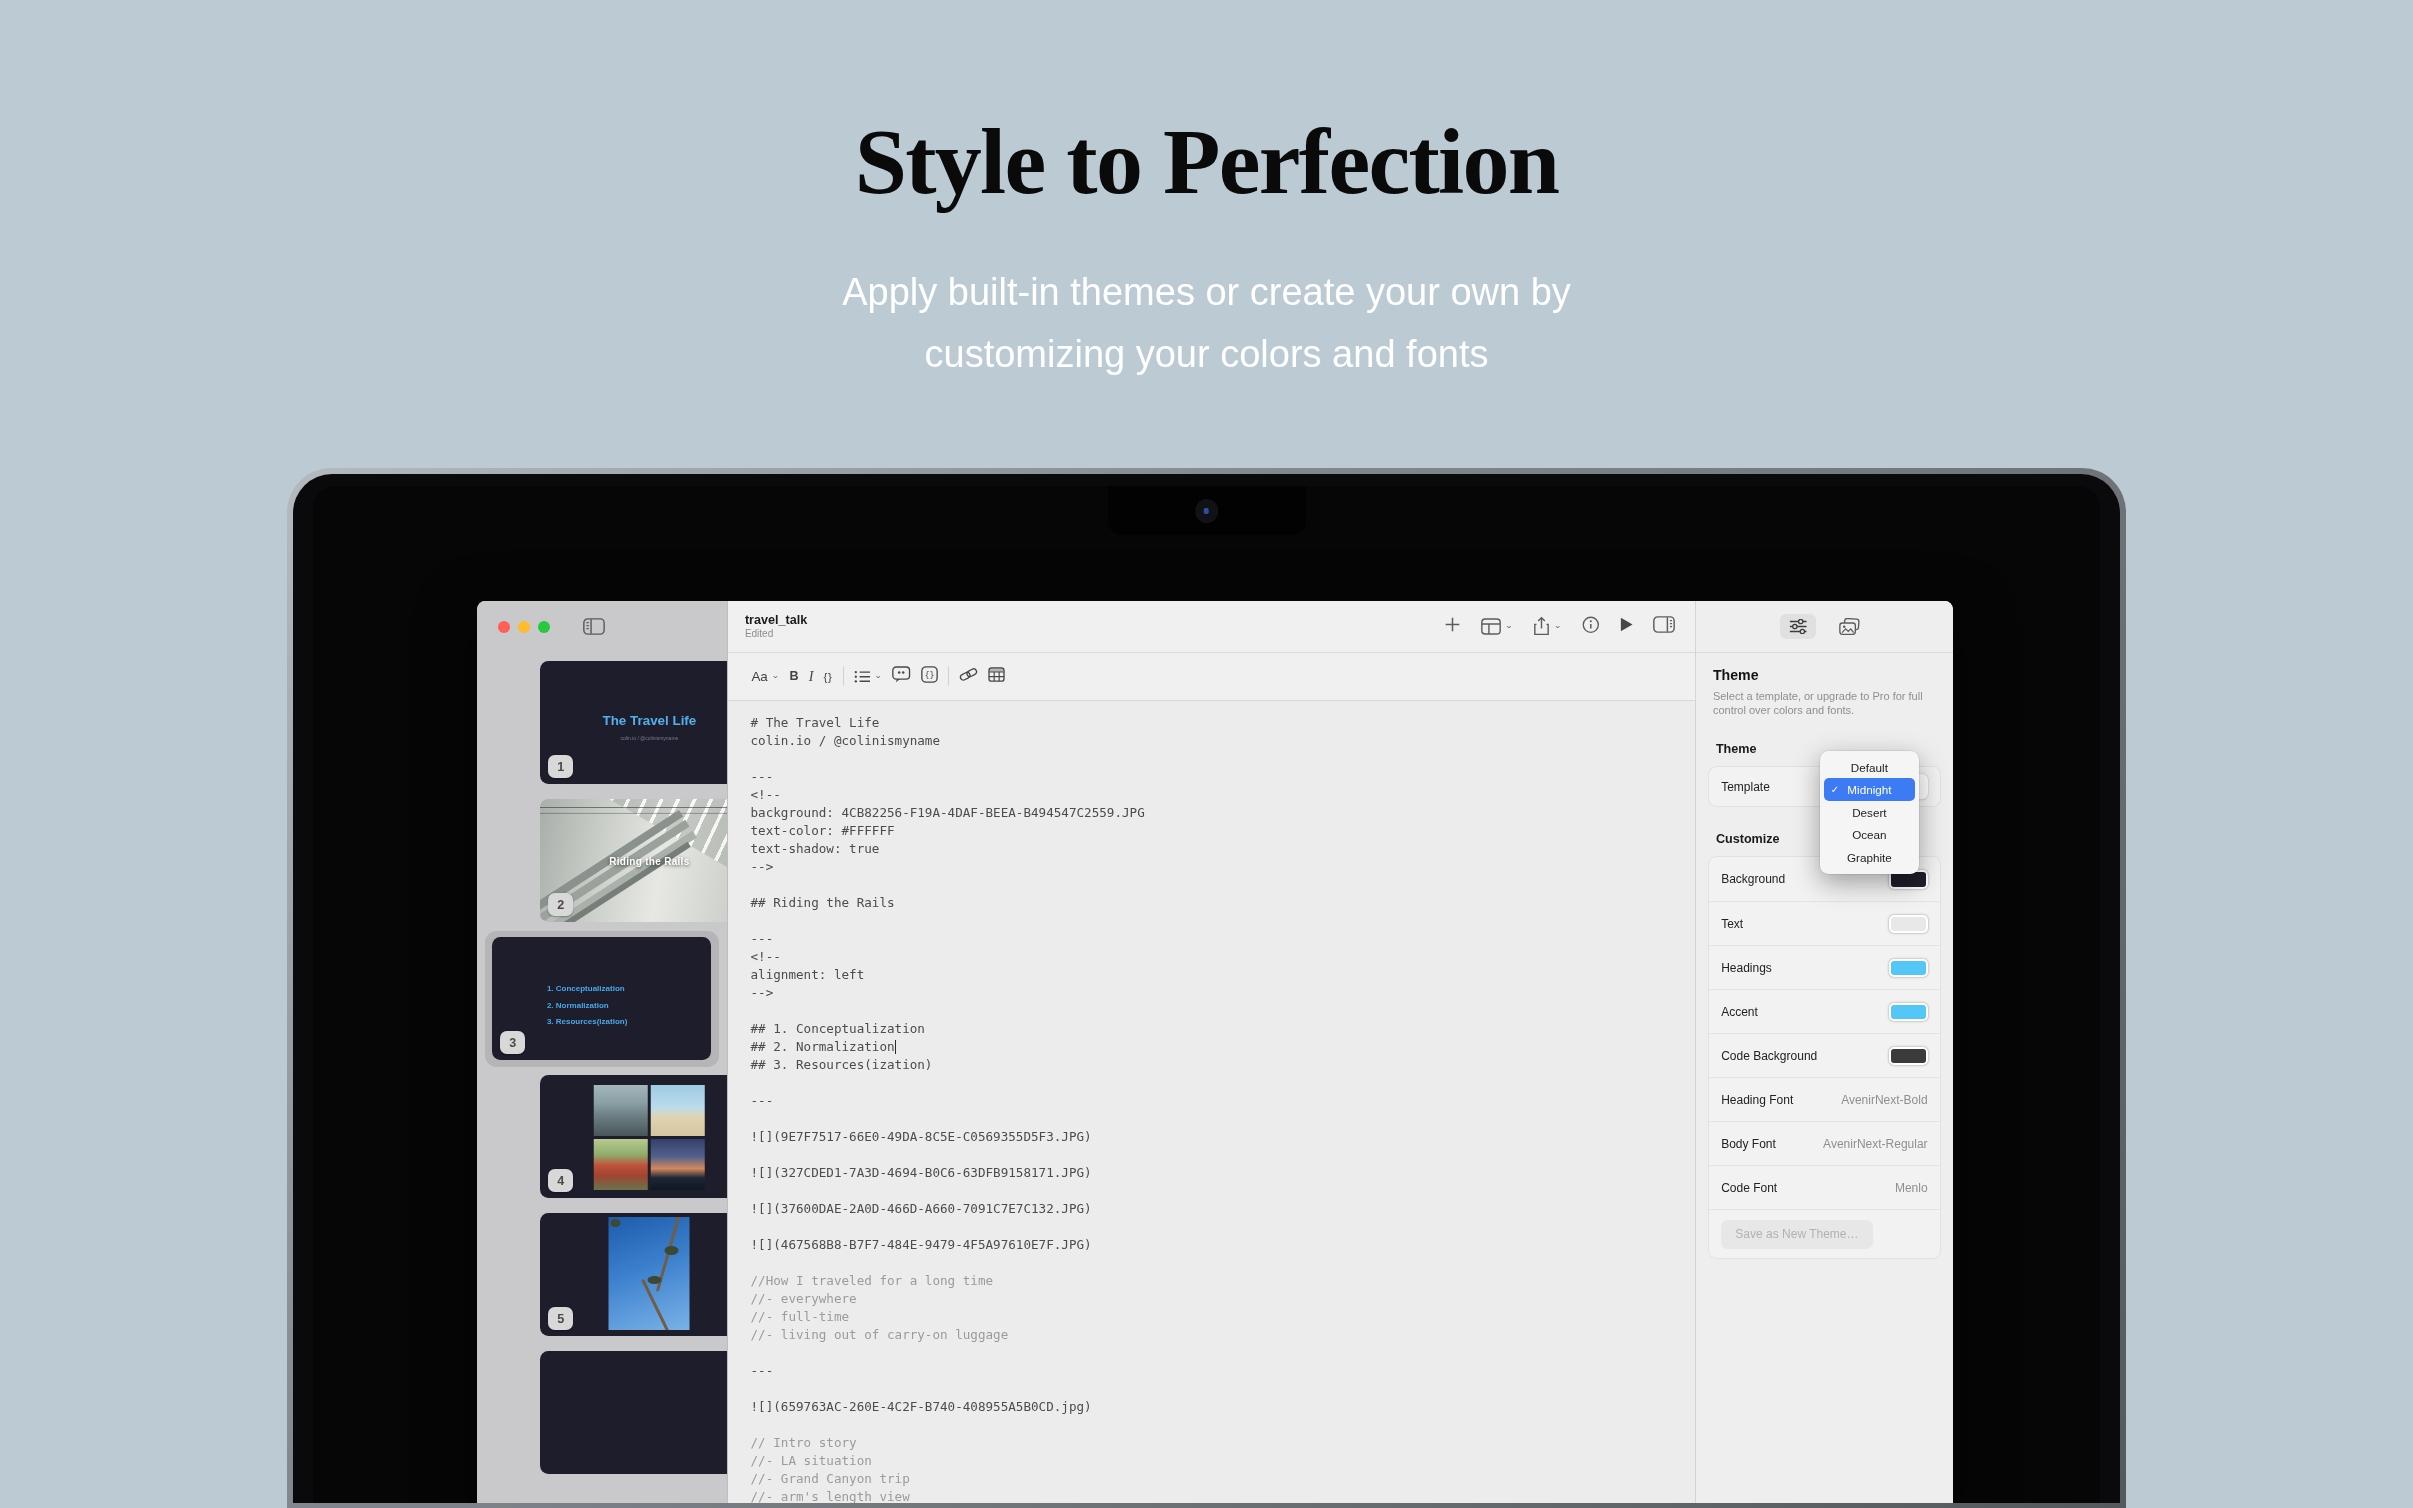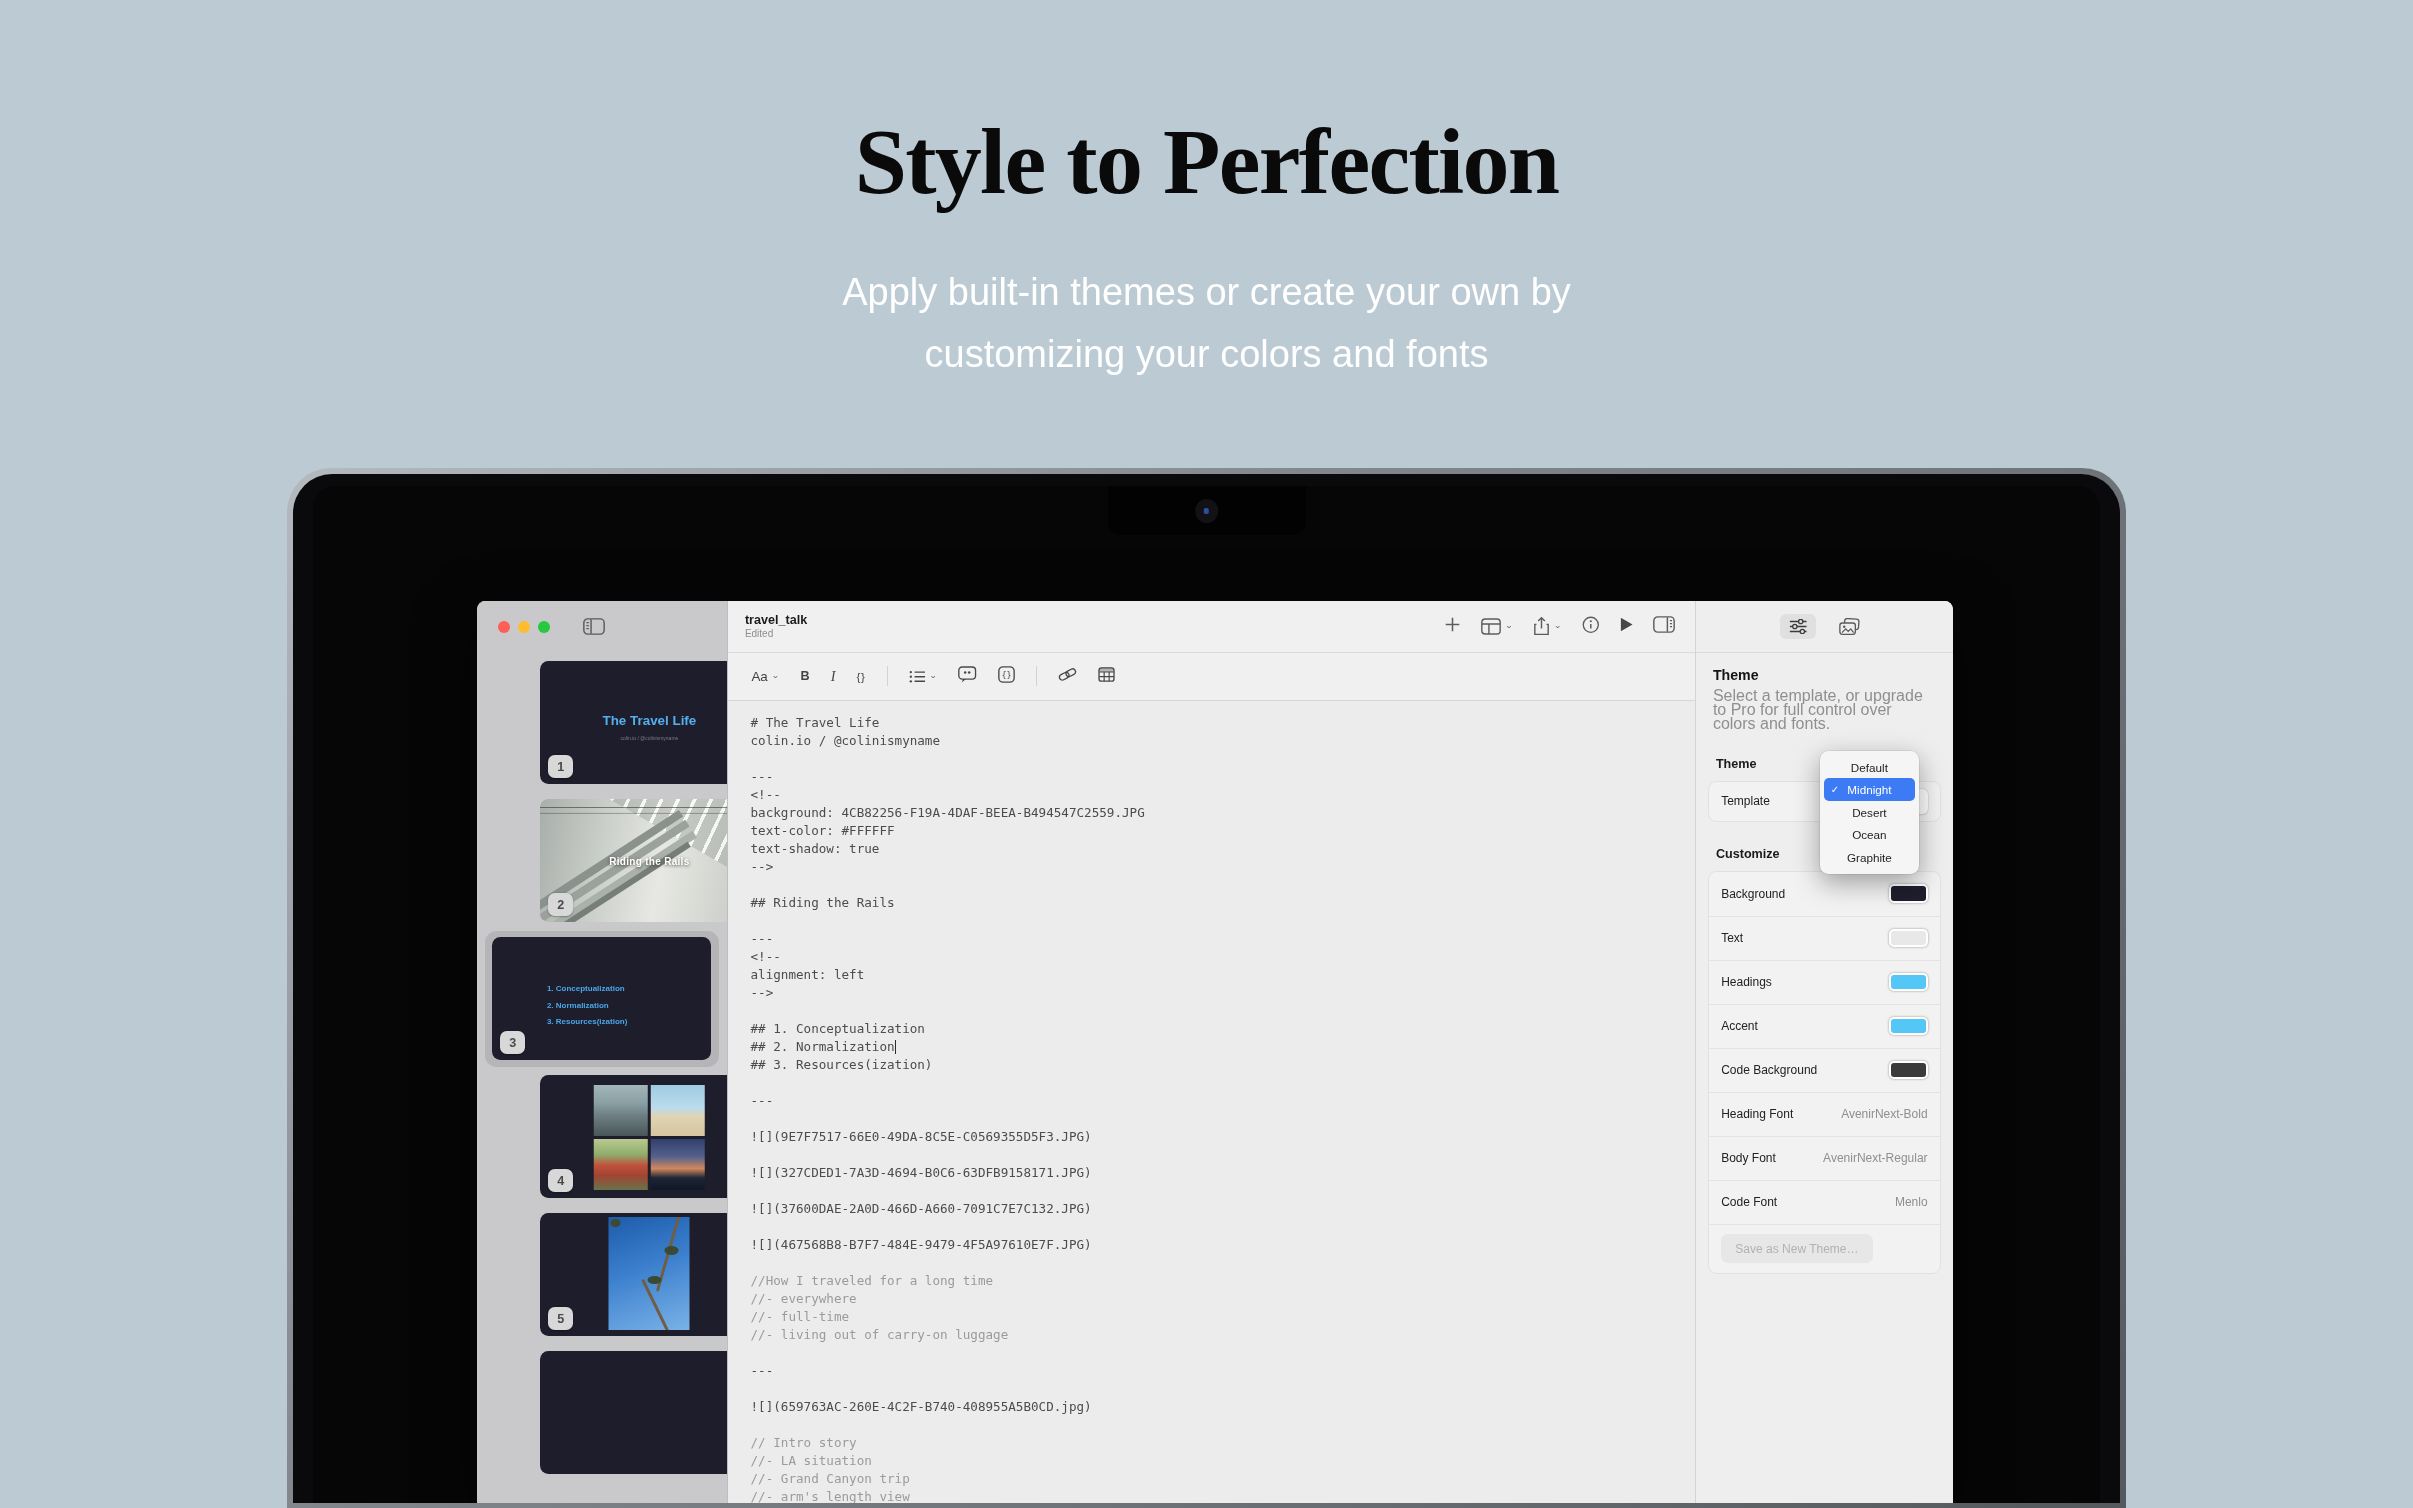--- a/index.html
+++ b/index.html
@@ -98,41 +98,41 @@
     border-left:0.8px solid #bebec0; }
   .titlebar{ height:52px; flex:none; background:#f0f0f0; border-bottom:0.8px solid #dadada;
     display:flex; align-items:center; justify-content:space-between; padding:0 20px 0 17px; }
   .tb-left{ display:flex; flex-direction:column; gap:0.8px; }
   .tb-title{ font-weight:700; font-size:12.6px; color:#1b1b1b; }
   .tb-status{ font-size:10px; color:#8e8e8e; }
   .tb-icons{ display:flex; align-items:center; gap:20px; color:#5c5c5e; }
   .tb-group{ display:flex; align-items:center; gap:3.4px; }
   .chev{ font-size:10px; color:#6a6a6c; line-height:1; transform:scaleY(.8); }
   .formatbar{ height:48px; flex:none; background:#f0f0f0; border-bottom:0.8px solid #d7d7d7;
-    display:flex; align-items:center; gap:21px; padding:0 23.5px; color:#454547; }
+    display:flex; align-items:center; gap:10px; padding:0 23.5px; color:#454547; }
   .fb-aa{ font-size:13.4px; color:#3f3f41; }
   .fb-b{ font-weight:800; font-size:12.6px; }
   .fb-i{ font-family:"Liberation Serif",serif; font-style:italic; font-size:14.2px; }
   .fb-br{ font-size:11.7px; letter-spacing:0.8px; }
   .fdiv{ width:0.8px; height:20px; background:#d2d2d2; }
   .editor{ flex:1; overflow:hidden; padding:13.4px 0 0 22.6px;
     font-family:"DejaVu Sans Mono",monospace; font-size:12.6px; line-height:18px; color:#4c4c4c; }
   .line{ white-space:pre; }
   .line.comment{ color:#9b9b9b; }
   .caret{ display:inline-block; width:1.7px; height:13.4px; background:#2b2b2b; vertical-align:-2.5px; }
 
   
   .panel{ flex:1; background:#eeeeee; border-left:0.8px solid #d4d4d6; display:flex; flex-direction:column; }
   .panel-top{ height:52px; flex:none; border-bottom:0.8px solid #dadada;
     display:flex; align-items:center; justify-content:center; gap:13.4px; }
   .ptool{ padding:5px 9.2px; border-radius:5.9px; display:flex; align-items:center; }
   .ptool.active{ background:#e0e0e1; }
   .panel-body{ flex:1; position:relative; }
   .p-title{ margin:14.2px 17px 5.9px; font-size:14.2px; font-weight:700; color:#141414; }
-  .p-desc{ margin:0 17px; font-size:16px; line-height:14.2px; color:#8f8f8f; }
+  .p-desc{ margin:0 17px; font-size:11px; line-height:14.2px; color:#8f8f8f; }
   .p-sub{ margin:25px 20px 0; font-size:12.6px; font-weight:700; color:#1a1a1a; }
   .gbox{ margin:10px 11.7px 0; background:#f2f2f2; border:0.8px solid #e1e1e1; border-radius:8.4px; overflow:hidden; }
   .prow{ height:44px; display:flex; align-items:center; justify-content:space-between; padding:0 12.6px; }
   .prow + .prow{ border-top:0.8px solid #e4e4e4; }
   .prow-sm{ height:39px; }
   .plabel{ font-size:12px; color:#222; }
   .pvalue{ font-size:12px; color:#8f8f8f; }
   .swatch{ width:39px; height:18.4px; border-radius:5px; border:2.5px solid #ffffff;
     box-shadow:0 0 2.5px rgba(0,0,0,.4); flex:none; }
   .tmpl-btn{ width:94px; height:25px; background:#ffffff; border-radius:5.9px;

